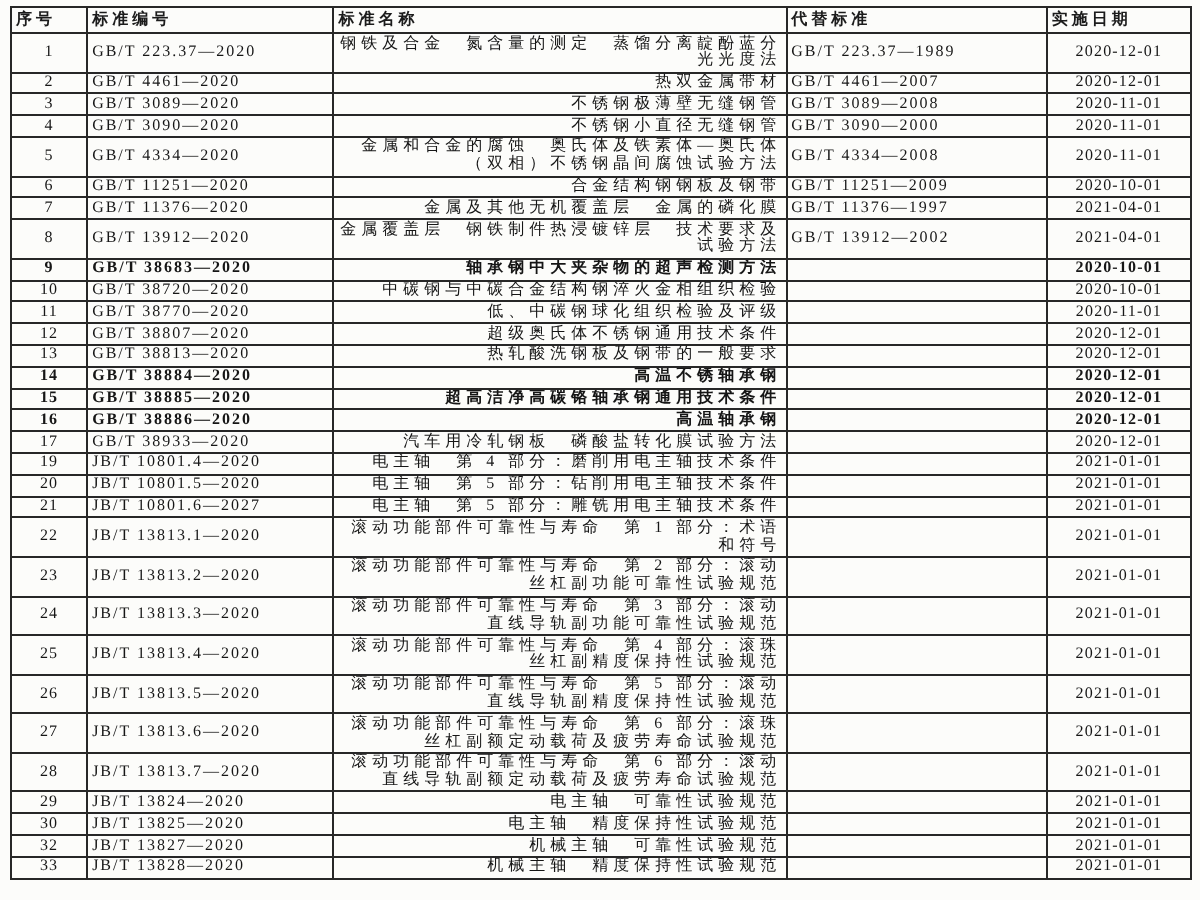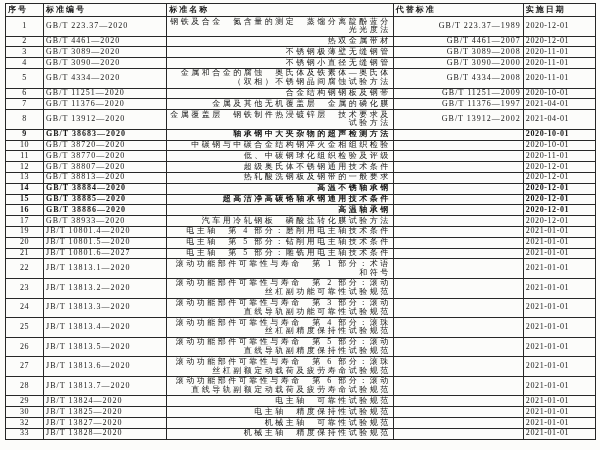--- a/index.html
+++ b/index.html
@@ -38,22 +38,22 @@
   thead th {
     height: 13px;
     font-weight: bold;
     text-align: left;
     letter-spacing: 2px;
     color: #1c1c1c;
   }
   td.c-idx  { text-align: center; letter-spacing: 0.5px; }
   td.c-no   { text-align: left; padding-left: 8px; letter-spacing: 1px; white-space: nowrap; }
   td.c-name { text-align: right; padding-left: 4px; letter-spacing: 2.5px; vertical-align: top; }
-  td.c-rep  { text-align: right; padding-left: 8px; letter-spacing: 1px; white-space: nowrap; }
-  td.c-date { letter-spacing: 0.6px; white-space: nowrap; }
+  td.c-rep  { text-align: left; padding-left: 8px; letter-spacing: 1px; white-space: nowrap; }
+  td.c-date { text-align: center; letter-spacing: 0.6px; white-space: nowrap; }
   tr.bold td { font-weight: bold; }
 </style>
 </head>
 <body>
 
 <div class="page">
   <table class="std">
     <colgroup>
       <col class="c1">
         <col class="c2">

